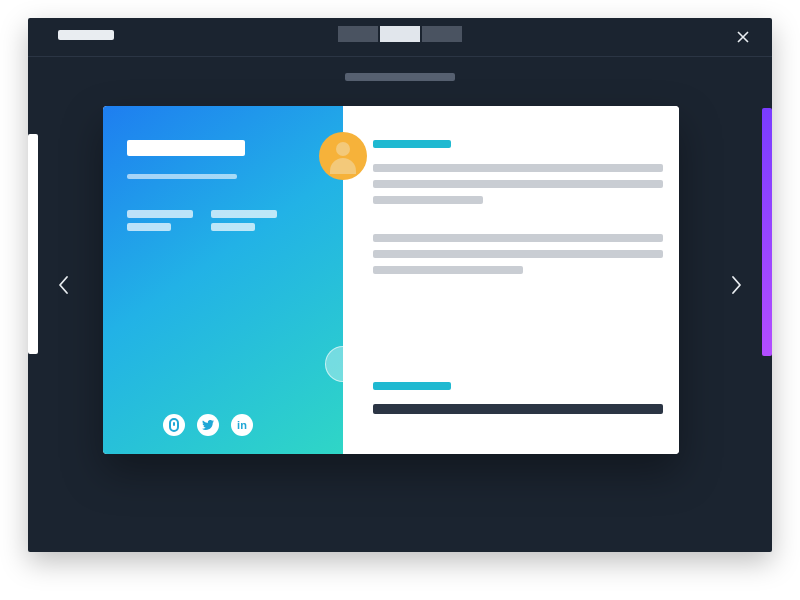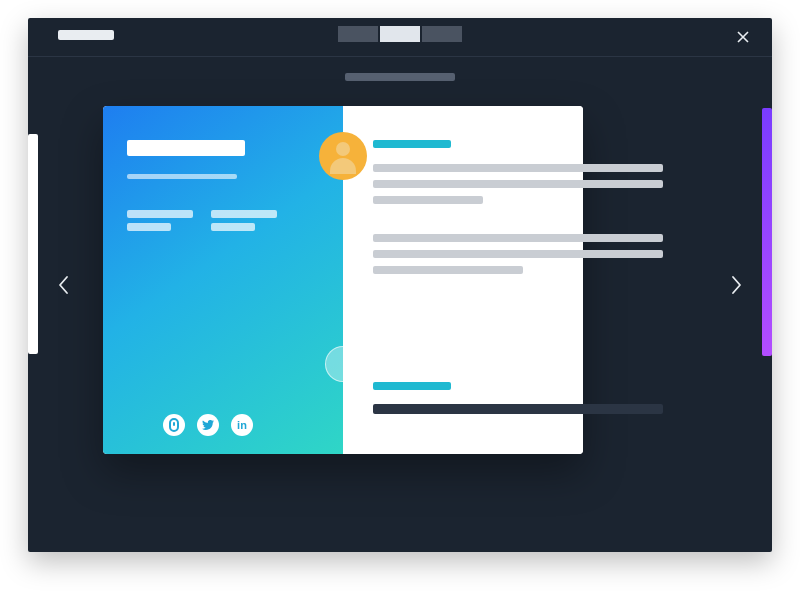--- a/index.html
+++ b/index.html
@@ -15,21 +15,21 @@
   .tabs { position: absolute; left: 50%; top: 8px; transform: translateX(-50%); display: flex; gap: 2px; }
   .tab  { width: 40px; height: 16px; background: #4a5361; }
   .tab.active { background: #e1e6ec; }
   .close { position: absolute; right: 20px; top: 10px; width: 18px; height: 18px; color: #e9edf1; cursor: pointer; display:flex; align-items:center; justify-content:center;}
   .close svg { width: 14px; height: 14px; stroke: #e9edf1; stroke-width: 1.6; }
   .underline { position: absolute; left: 0; right: 0; top: 38px; height: 1px; background: #2b3544; }
   .subtitle { position: absolute; left: 50%; top: 55px; transform: translateX(-50%); width: 110px; height: 8px; background: #566070; border-radius: 2px; }
 
   
   .card {
-    position: absolute; left: 75px; top: 88px; width: 480px; height: 348px;
+    position: absolute; left: 75px; top: 88px; width: 576px; height: 348px;
     background: #fff; border-radius: 4px; box-shadow: 0 18px 40px rgba(0,0,0,.35);
     overflow: visible;
   }
   .card-left {
     position: absolute; left: 0; top: 0; width: 240px; height: 100%;
     background: linear-gradient(145deg, #1e7ef0 0%, #22b2e6 45%, #2fd6c6 100%);
     border-top-left-radius: 4px; border-bottom-left-radius: 4px;
   }
   .card-right {
     position: absolute; left: 240px; top: 0; right: 0; height: 100%;

